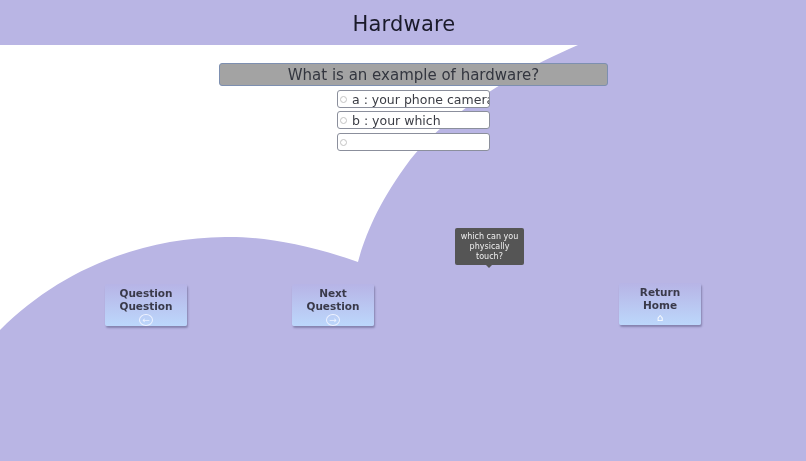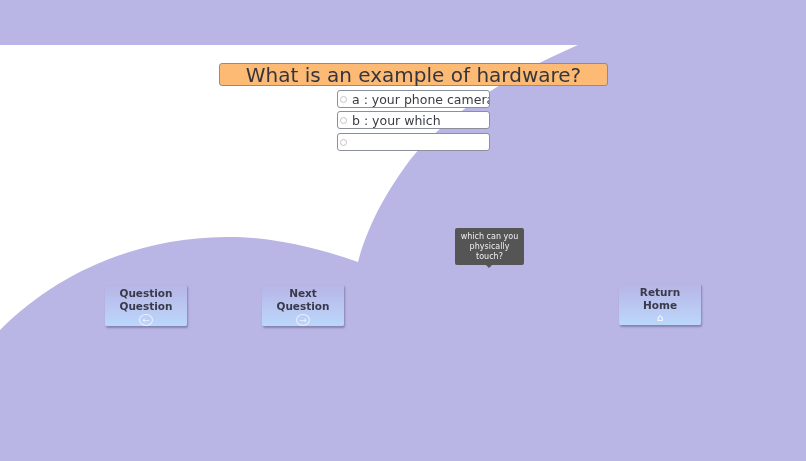--- a/index.html
+++ b/index.html
@@ -14,23 +14,23 @@
       position: absolute; left: 2px; top: 2px; width: 804px; height: 43px;
       background: #b9b5e4;
       display: flex; align-items: center; justify-content: center;
     }
     .header-title {
       font-family: "DejaVu Sans", sans-serif;
       font-size: 21px; color: #1a1a2a; letter-spacing: 0.2px;
     }
     .question {
       position: absolute; left: 219px; top: 63px; width: 387px; height: 21px;
-      background: #fdba74; border: 1px solid #7d8fb0; border-radius: 3px;
+      background: #a3a3a3; border: 1px solid #7d8fb0; border-radius: 3px;
       display: flex; align-items: center; justify-content: center;
-      font-size: 20px; color: #33363f;
+      font-size: 15px; color: #33363f;
     }
     .option {
       position: absolute; left: 337px; width: 151px; height: 16px;
       background: #ffffff; border: 1px solid #8b8f9c; border-radius: 3px;
       display: flex; align-items: center;
       font-size: 12.5px; color: #3a3c44; box-sizing: content-box;
     }
     .option .radio {
       width: 5px; height: 5px; border: 1px solid #c4c4c4; border-radius: 50%;
       margin: 0 5px 0 2px; flex: none;
@@ -74,20 +74,23 @@
 <body>
 
 <div class="stage">
   <svg class="bg-svg" width="806" height="461" viewBox="0 0 806 461">
     <rect x="0" y="0" width="806" height="461" fill="#b9b5e4"></rect>
 
     <path d="M2,45 L578,45 C520,70 450,110 410,160 C380,200 365,235 358,262
              C310,245 260,236 225,237 C140,238 60,270 0,330 L0,45 Z" fill="#ffffff"></path>
   </svg>
 
+  <div class="header">
+    <span class="header-title">Hardware</span>
+  </div>
 
   <div class="question">What is an example of hardware?</div>
 
   <div class="option" style="top:90px;">
     <span class="radio"></span>
     <span class="opt-text">a : your phone camera</span>
   </div>
   <div class="option" style="top:111px;">
     <span class="radio"></span>
     <span class="opt-text">b : your which</span>
@@ -97,21 +100,21 @@
   </div>
 
   <div class="nav-btn" style="left:105px; top:284px;">
     <div class="nav-label">
       <div>Question</div>
       <div>Question</div>
     </div>
     <div class="circle-icon">←</div>
   </div>
 
-  <div class="nav-btn" style="left:262px; top:284px;">
+  <div class="nav-btn" style="left:292px; top:284px;">
     <div class="nav-label">
       <div>Next</div>
       <div>Question</div>
     </div>
     <div class="circle-icon">→</div>
   </div>
 
   <div class="tooltip">which can you physically touch?</div>
 
 

